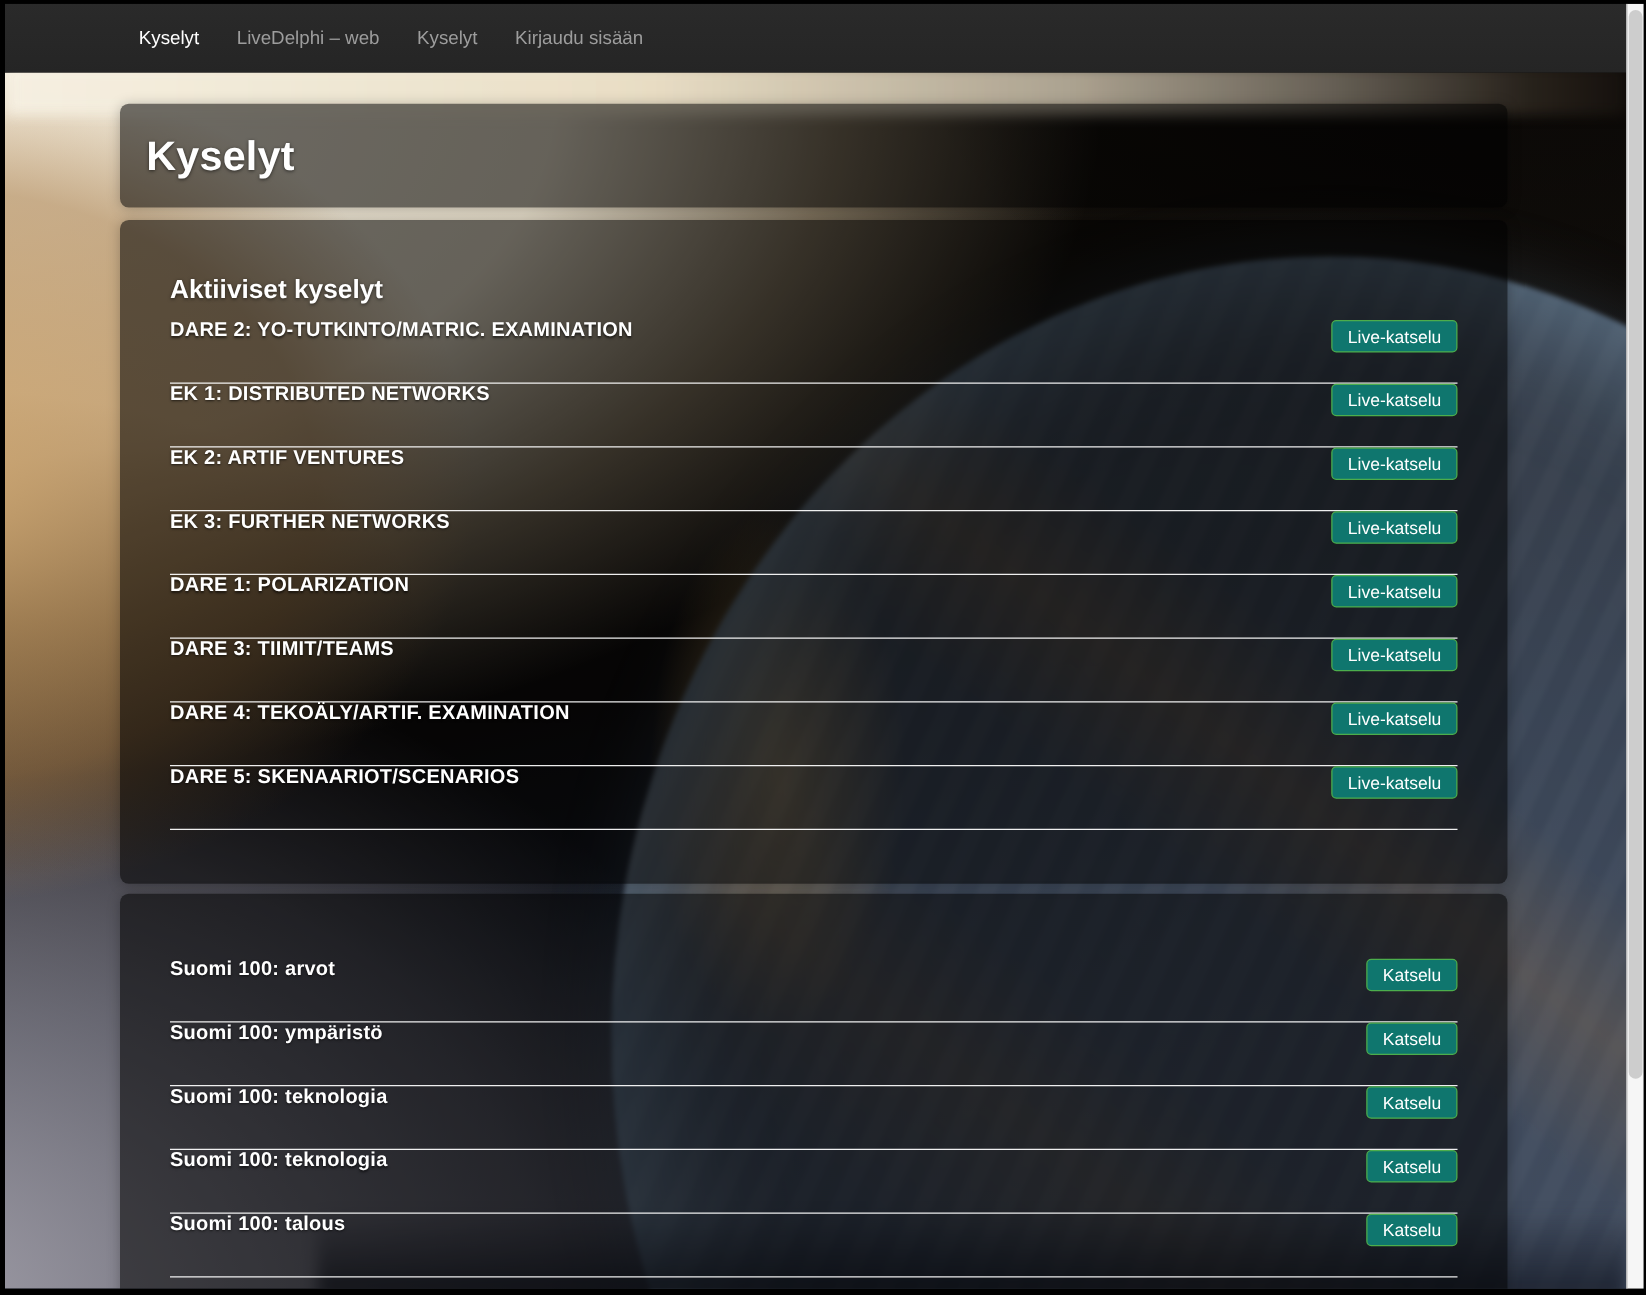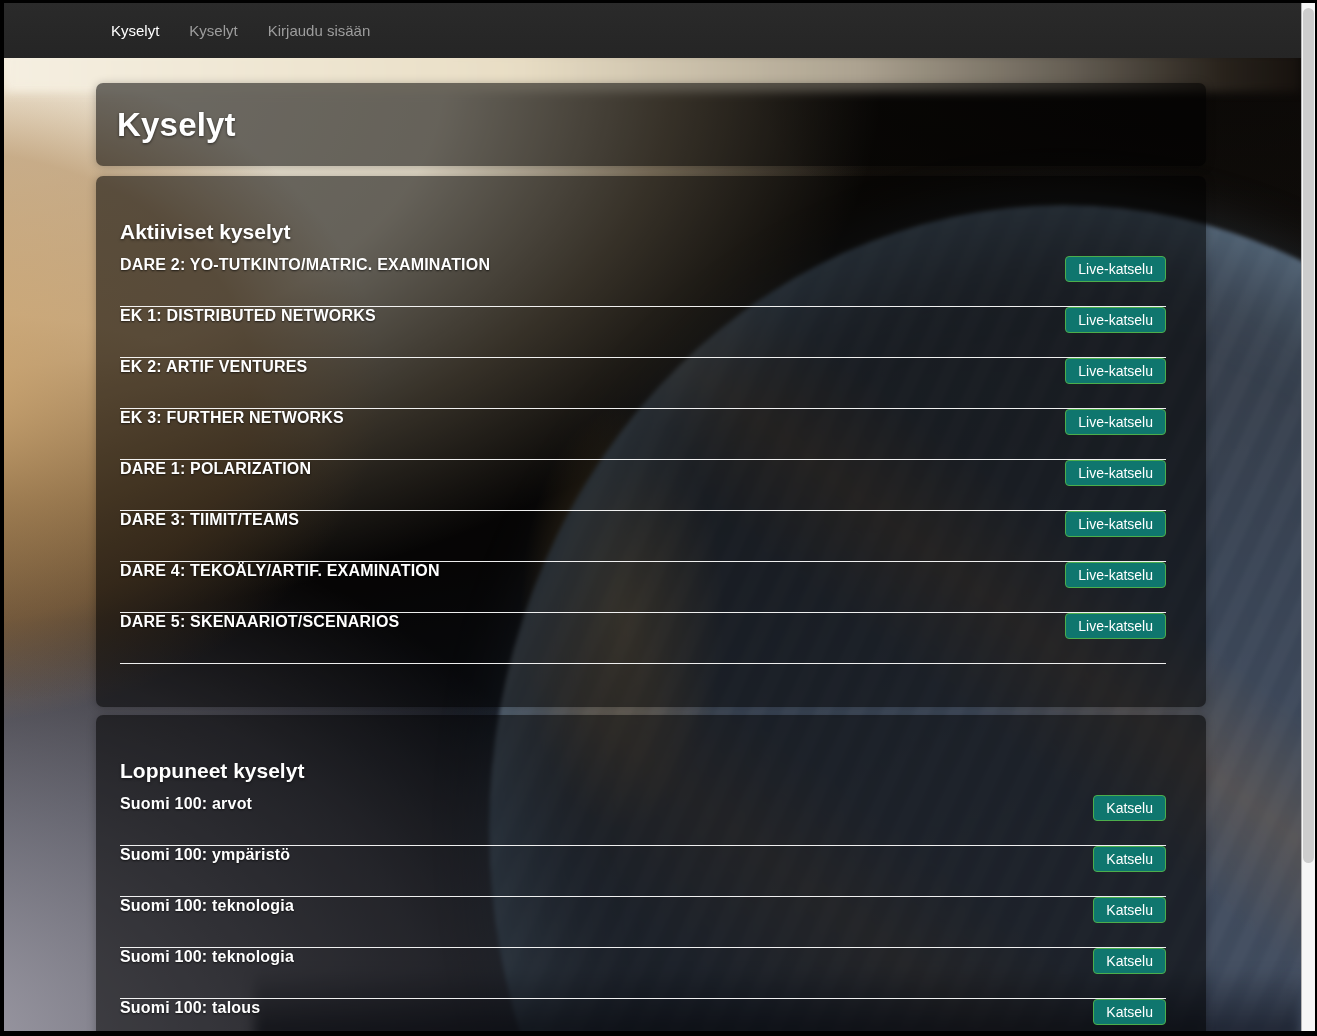--- a/index.html
+++ b/index.html
@@ -77,21 +77,21 @@
     position:absolute; left:92px; width:1110px;
     background:rgba(0,0,0,.55); border-radius:7px;
     box-shadow:0 1px 10px rgba(0,0,0,.25);
     color:#fff;
   }
   .panel-title{ top:25px; height:83px; display:flex; align-items:center; padding-left:21px; }
   .panel-title h1{
     font-size:33px; font-weight:bold; letter-spacing:.2px;
     text-shadow:0 1px 3px rgba(0,0,0,.6);
   }
-  .panel-list{ padding:42px 40px 0 24px; }
+  .panel-list{ padding:42px 40px 0 40px; }
   .panel-active{ top:118px; height:531px; }
   .panel-ended{ top:657px; height:600px; }
   .panel-list h2{
     font-size:21px; font-weight:bold; line-height:28px;
     text-shadow:0 1px 3px rgba(0,0,0,.6);
   }
   .survey-list{ list-style:none; margin-top:10px; }
   .survey-list li{
     height:51px; display:flex; justify-content:space-between;
     border-bottom:1px solid rgba(255,255,255,.93);
@@ -108,20 +108,23 @@
 </style>
 </head>
 <body>
 
 <div id="viewport">
 
   <nav class="navbar">
     <ul>
       <li>
           <a class="active">Kyselyt</a>
+        </li>
+      <li>
+          <a>LiveDelphi – web</a>
         </li>
       <li>
           <a>Kyselyt</a>
         </li>
       <li>
           <a>Kirjaudu sisään</a>
         </li>
     </ul>
   </nav>
 
@@ -170,21 +173,20 @@
           <button class="btn">Live-katselu</button>
         </li>
         <li>
           <span class="survey-title">DARE 5: SKENAARIOT/SCENARIOS</span>
           <button class="btn">Live-katselu</button>
         </li>
       </ul>
     </div>
 
     <div class="panel panel-list panel-ended">
-      <h2>Loppuneet kyselyt</h2>
       <ul class="survey-list">
         <li>
           <span class="survey-title">Suomi 100: arvot</span>
           <button class="btn">Katselu</button>
         </li>
         <li>
           <span class="survey-title">Suomi 100: ympäristö</span>
           <button class="btn">Katselu</button>
         </li>
         <li>

